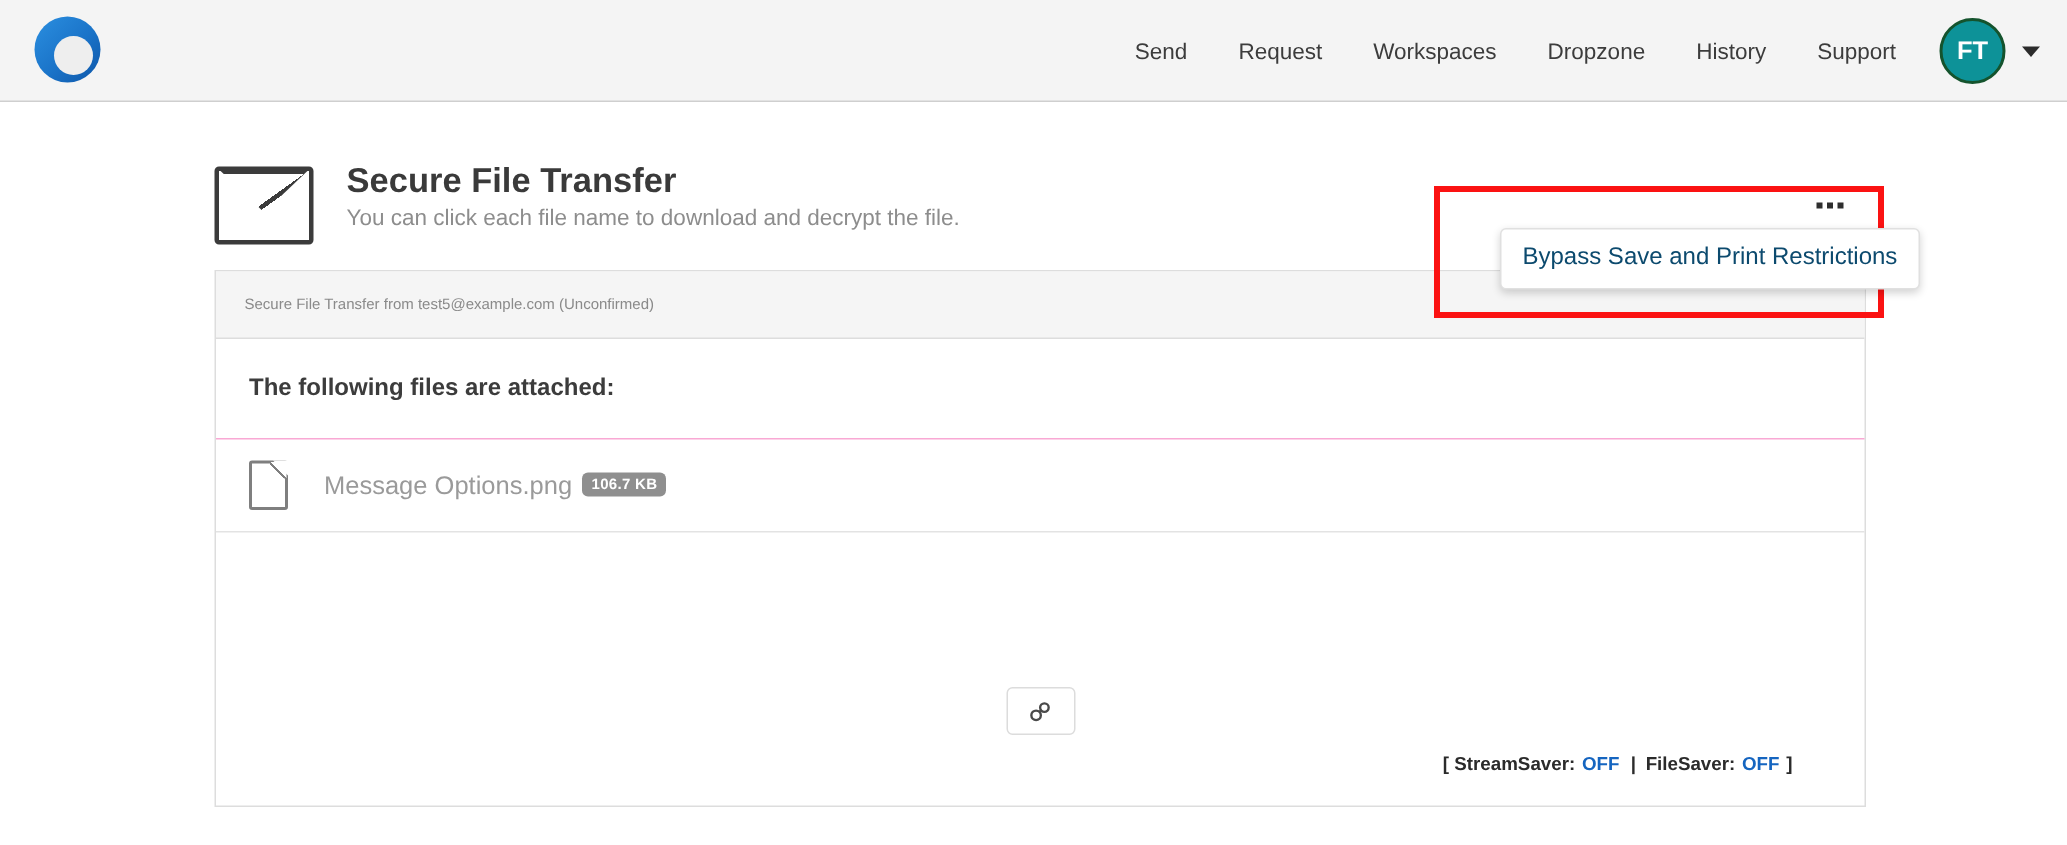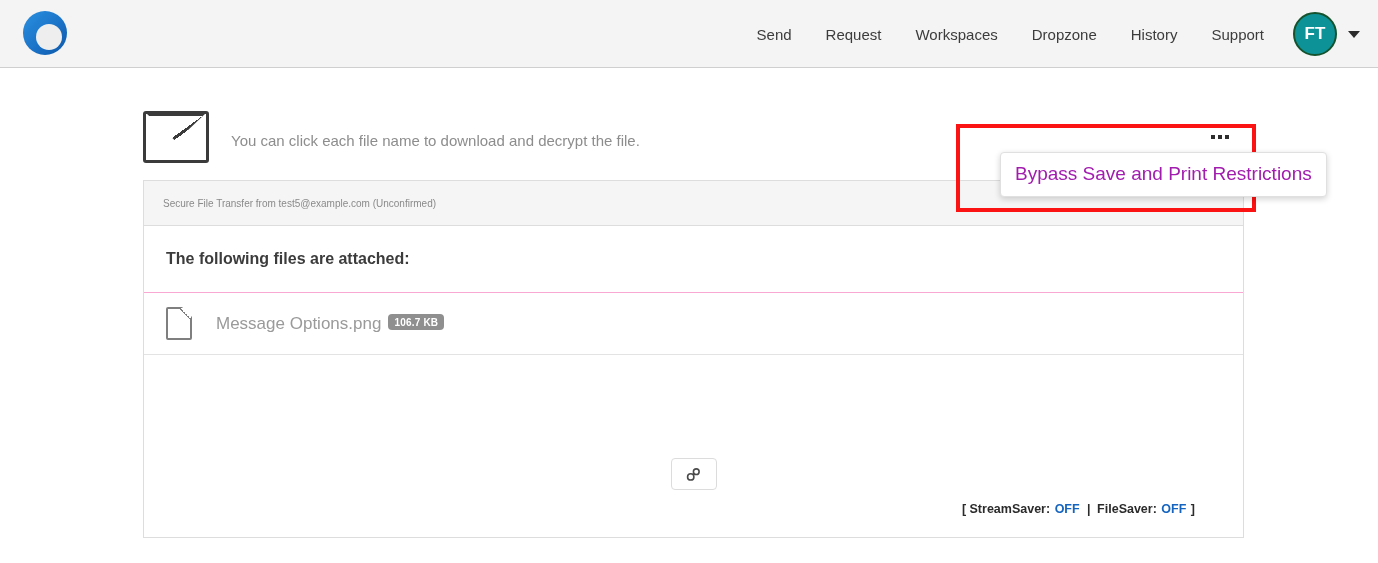--- a/index.html
+++ b/index.html
@@ -141,21 +141,21 @@
   .head-text { margin-left: 22px; }
   .head-title {
     font-size: 23px;
     font-weight: bold;
     color: #3a3a3a;
     line-height: 1.1;
   }
   .head-sub {
     font-size: 15px;
     color: #8d8d8d;
-    margin-top: 24px;
+    margin-top: 4px;
   }
 
   
   .panel {
     position: absolute;
     left: 143px;
     top: 180px;
     width: 1101px;
     border: 1px solid #dddddd;
     background: #ffffff;
@@ -298,22 +298,22 @@
     position: absolute;
     left: 1000px;
     top: 152px;
     background: #ffffff;
     border: 1px solid #e0e0e0;
     border-radius: 4px;
     box-shadow: 0 2px 6px rgba(0,0,0,0.18);
     z-index: 31;
   }
   .dropdown-item {
-    font-size: 19px;
-    color: #a21caf;
+    font-size: 16px;
+    color: #0c4a6e;
     padding: 10px 14px 11px 14px;
     white-space: nowrap;
     cursor: pointer;
   }
 </style>
 </head>
 <body>
 
 <div class="topbar">
 
@@ -341,20 +341,21 @@
     <a class="nav-link">History</a>
     <a class="nav-link">Support</a>
     <div class="avatar">FT</div>
     <div class="caret"></div>
   </div>
 </div>
 
 <div class="page-head">
   <div class="envelope"></div>
   <div class="head-text">
+    <div class="head-title">Secure File Transfer</div>
     <div class="head-sub">You can click each file name to download and decrypt the file.</div>
   </div>
 </div>
 
 <div class="panel">
 
   <div class="panel-head">Secure File Transfer from test5@example.com (Unconfirmed)</div>
 
   <div class="panel-section">The following files are attached:</div>
 

